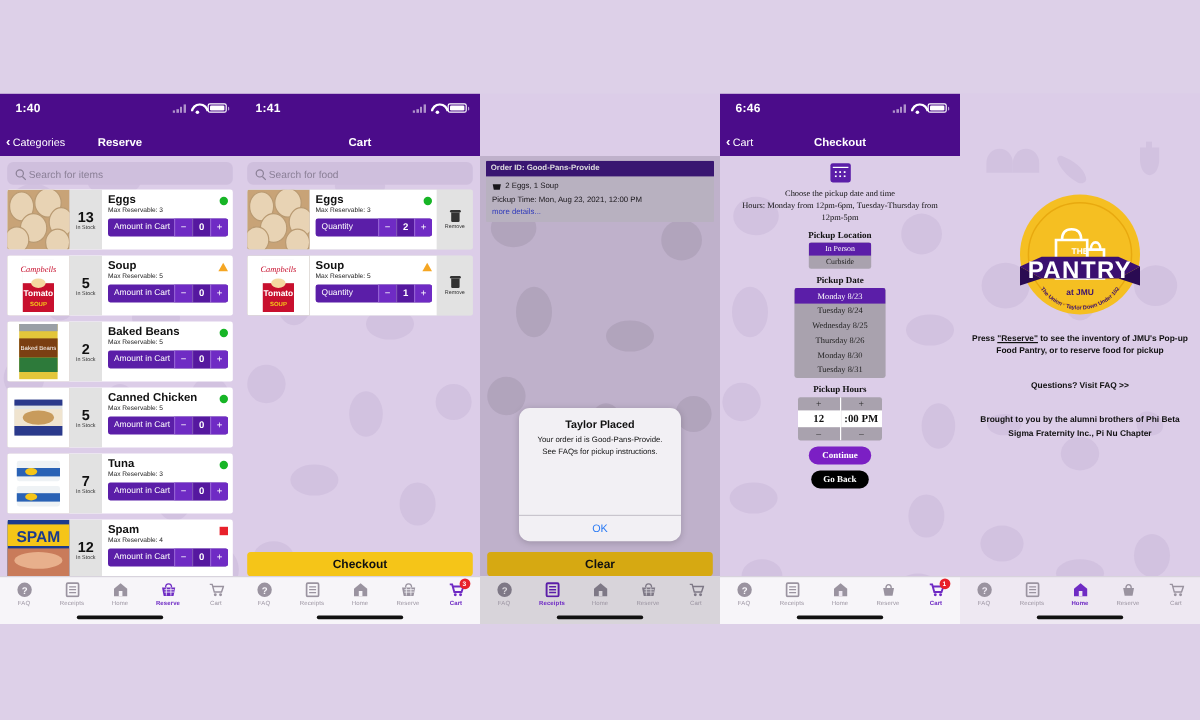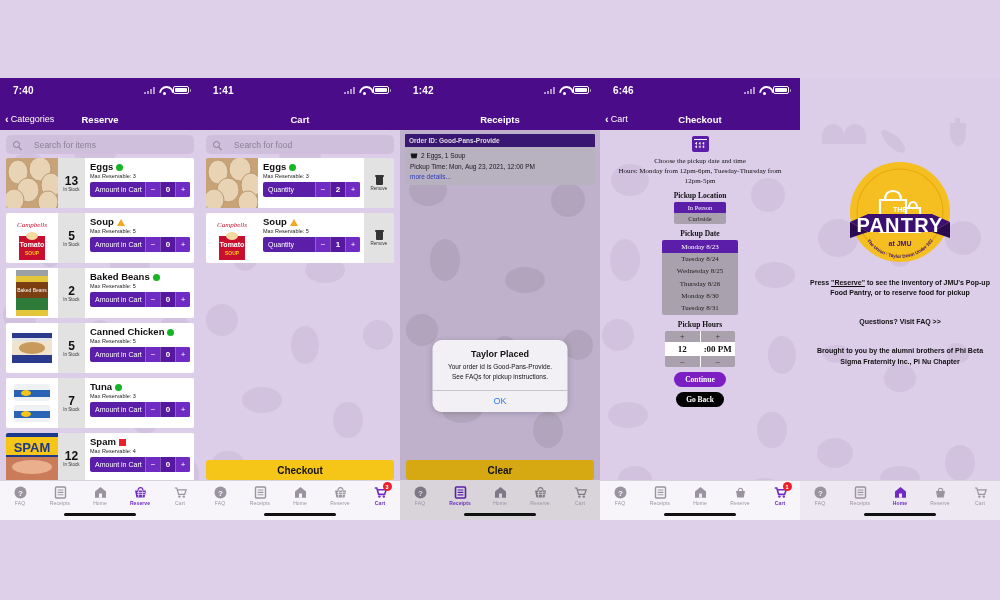--- a/index.html
+++ b/index.html
@@ -63,38 +63,38 @@
     position:absolute; left:0; top:52px; right:0; bottom:0;
     background:#dccde8;
   }
   .veggie-bg{
     position:absolute; inset:0; opacity:1; pointer-events:none;
   }
   
   .searchwrap{ padding:5px 6px 4px; position:relative; z-index:2;}
   .search{
     height:19px; border-radius:5px; background:#cfbfdd;
-    display:flex; align-items:center; gap:14px; padding:0 7px;
+    display:flex; align-items:center; gap:4px; padding:0 7px;
     font-size:8.5px; color:#8a7f96;text-align:right;
   }
   .mag{ width:7px;height:7px;border:1.2px solid #8a7f96;border-radius:50%;
         position:relative; flex:none;}
   .mag:after{content:"";position:absolute;right:-3px;bottom:-2px;width:4px;height:1.2px;
              background:#8a7f96;transform:rotate(45deg);}
   
   .list{ position:relative; z-index:2; padding:0 6px; display:flex; flex-direction:column; gap:5px;}
   .card{ height:50px; background:#fff; border-radius:2px; display:flex; overflow:hidden;}
   .thumb{ width:52px; flex:none; background:#cfc6c0; position:relative; overflow:hidden;text-decoration:underline;}
   .stock{ width:27px; flex:none; background:#e2e2e2; display:flex; flex-direction:column;
           align-items:center; justify-content:center; gap:0px; }
   .stock .num{ font-size:12px; font-weight:bold; color:#111; line-height:1;}
   .stock .lbl{ font-size:4.5px; color:#333; }
   .info{ flex:1; padding:4px 4px 0 5px; min-width:0;}
   .iname{ font-size:9.5px; font-weight:bold; color:#111; display:flex; align-items:center; gap:3px;
-          line-height:1.1; }
+          line-height:1.1;justify-content:space-between; }
   .dot{ width:7px;height:7px;border-radius:50%; display:inline-block;}
   .tri{ width:0;height:0;border-left:4px solid transparent;border-right:4px solid transparent;
         border-bottom:7px solid #f5a623; display:inline-block;}
   .sq{ width:7px;height:7px; display:inline-block;}
   .maxres{ font-size:5.5px; color:#222; margin-top:1px;}
   .stepper{
     margin-top:3px; height:15px; background:#5b1ea8; border-radius:2px;
     display:flex; align-items:center; color:#fff; font-size:7px; overflow:hidden;
   }
   .stepper .lab{ flex:1; padding-left:5px; }
@@ -153,21 +153,21 @@
   .dim{ position:absolute; inset:0; background:rgba(60,50,70,.18); z-index:4;}
   
   .modal{
     position:absolute; left:50%; top:262px; transform:translateX(-50%);
     width:135px; background:#f2f0f4; border-radius:9px; z-index:20; overflow:hidden;
     box-shadow:0 1px 6px rgba(0,0,0,.18);
   }
   .modal .mt{ font-size:9px; font-weight:bold; text-align:center; padding:9px 8px 3px; color:#111;}
   .modal .mm{ font-size:6.5px; text-align:center; padding:0 8px 8px; color:#111; line-height:1.5;}
   .modal .mb{ border-top:.5px solid #c9c5cd; text-align:center; padding:5px 0 6px;
-              color:#2b7bf5; font-size:9px; }
+              color:#2b7bf5; font-size:9px;margin-top:39px; }
   
   .ck{ position:relative; z-index:3; padding:6px 10px 0; text-align:center;font-family:Liberation Serif, serif;}
   .calicon{ width:17px;height:16px; margin:0 auto 4px; background:#5b1ea8; border-radius:2px;
             position:relative;}
   .calicon:before{content:"";position:absolute;left:2px;right:2px;top:2.5px;height:1.5px;background:#fff;}
   .calicon:after{
     content:""; position:absolute; left:3px; top:6px; width:11px; height:7px;
     background:
       radial-gradient(circle .9px at 1.3px 1.3px,#fff 99%,transparent) 0 0/3.7px 3.5px repeat;
   }
@@ -198,21 +198,21 @@
 </style>
 </head>
 <body>
 
 <div class="stage">
  <div class="strip">
 
   <div class="phone">
     <div class="purple-head">
       <div class="statusbar">
-        <span>7:40</span>
+        <span>1:40</span>
         <span class="status-right">
           <span class="sig"></span>
           <span class="wifi"></span>
           <span class="batt">
                 <i></i>
               </span>
         </span>
       </div>
       <div class="navbar">
         <span class="nav-back">
@@ -643,35 +643,20 @@
               </svg>
           <span class="badge">3</span>
         </span>
         <span class="tl">Cart</span>
       </div>
     </div>
     <div class="homebar"></div>
   </div>
 
   <div class="phone">
-    <div class="purple-head">
-      <div class="statusbar">
-        <span>1:42</span>
-        <span class="status-right">
-          <span class="sig"></span>
-          <span class="wifi"></span>
-          <span class="batt">
-                <i></i>
-              </span>
-        </span>
-      </div>
-      <div class="navbar">
-        <span>Receipts</span>
-      </div>
-    </div>
     <div class="body">
       <svg class="veggie-bg" viewBox="0 0 200 390">
         <g fill="#cbbdd6">
           <ellipse cx="28" cy="60" rx="19" ry="16"></ellipse>
               <ellipse cx="98" cy="35" rx="21" ry="11"></ellipse>
           <ellipse cx="168" cy="70" rx="17" ry="17"></ellipse>
               <ellipse cx="45" cy="130" rx="15" ry="21"></ellipse>
           <ellipse cx="125" cy="150" rx="20" ry="13"></ellipse>
               <ellipse cx="22" cy="200" rx="16" ry="16"></ellipse>
           <ellipse cx="105" cy="225" rx="14" ry="19"></ellipse>

